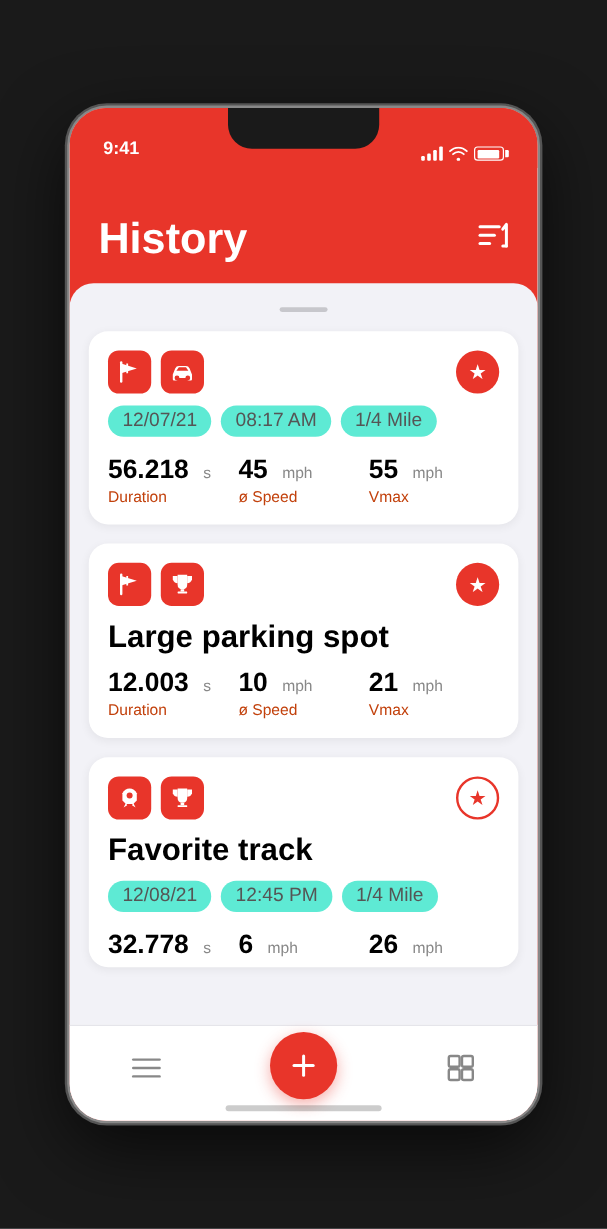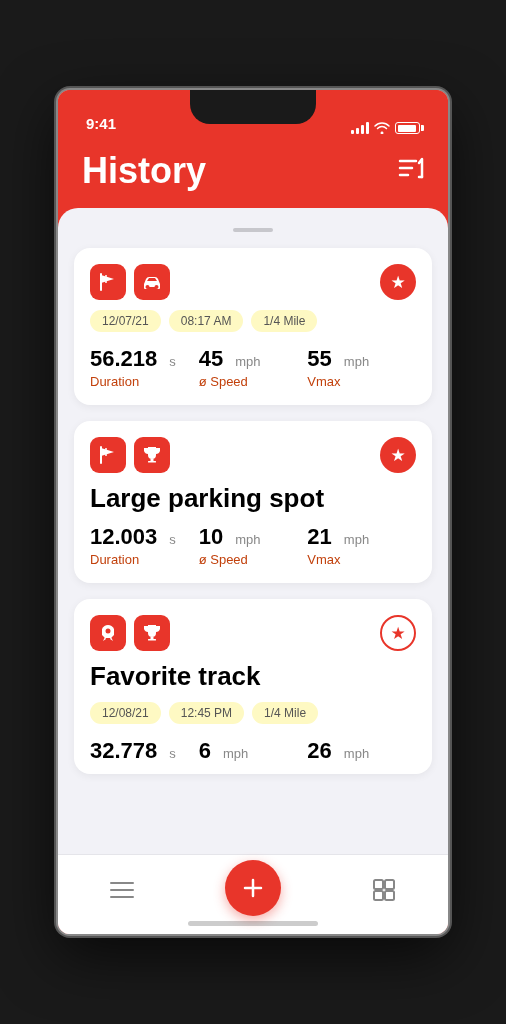--- a/index.html
+++ b/index.html
@@ -13,21 +13,21 @@
       justify-content: center;
       align-items: center;
       font-family: -apple-system, 'SF Pro Display', 'Helvetica Neue', Arial, sans-serif;
       overflow: hidden;
     }
 
     .phone-frame {
       width: 390px;
       height: 844px;
       background: #fff;
-      border-radius: 12px;
+      border-radius: 31px;
       position: relative;
       overflow: hidden;
       box-shadow: 0 0 0 2px #888, 0 0 0 4px #555, 0 20px 60px rgba(0,0,0,0.7);
     }
 
     
     .notch {
       position: absolute;
       top: 0;
       left: 50%;
@@ -119,21 +119,21 @@
       left: 0;
       right: 0;
       bottom: 0;
       background: #e8352a;
       display: flex;
       flex-direction: column;
     }
 
     
     .header {
-      padding: 60px 24px 16px;
+      padding: 88px 24px 16px;
       display: flex;
       align-items: center;
       justify-content: space-between;
     }
 
     .header-title {
       font-size: 36px;
       font-weight: 700;
       color: #fff;
     }
@@ -222,24 +222,24 @@
     }
 
     .card-tags {
       display: flex;
       gap: 8px;
       margin-bottom: 14px;
       flex-wrap: wrap;
     }
 
     .tag {
-      background: #fef9c3;
+      background: #5eead4;
       border-radius: 20px;
       padding: 4px 12px;
-      font-size: 12px;
+      font-size: 16px;
       color: #555;
       font-weight: 500;
     }
 
     .card-stats {
       display: flex;
       gap: 0;
     }
 
     .stat-item {

